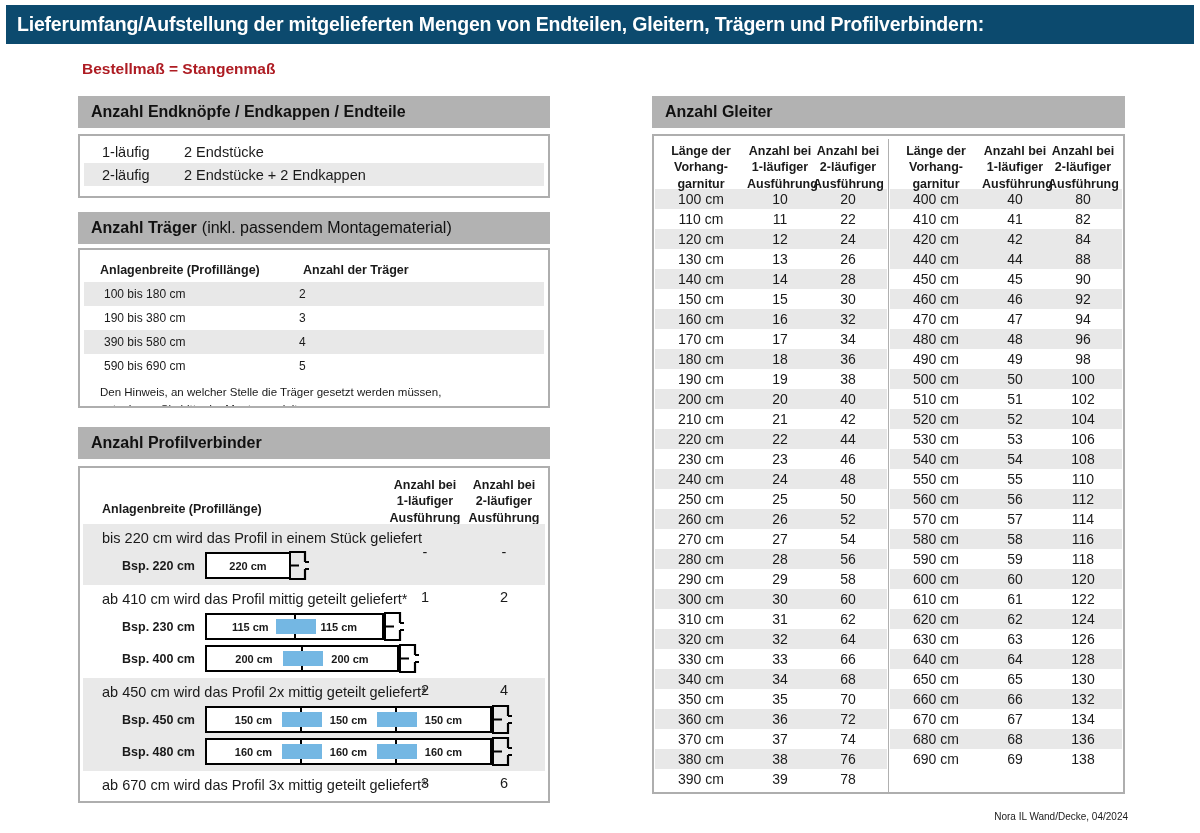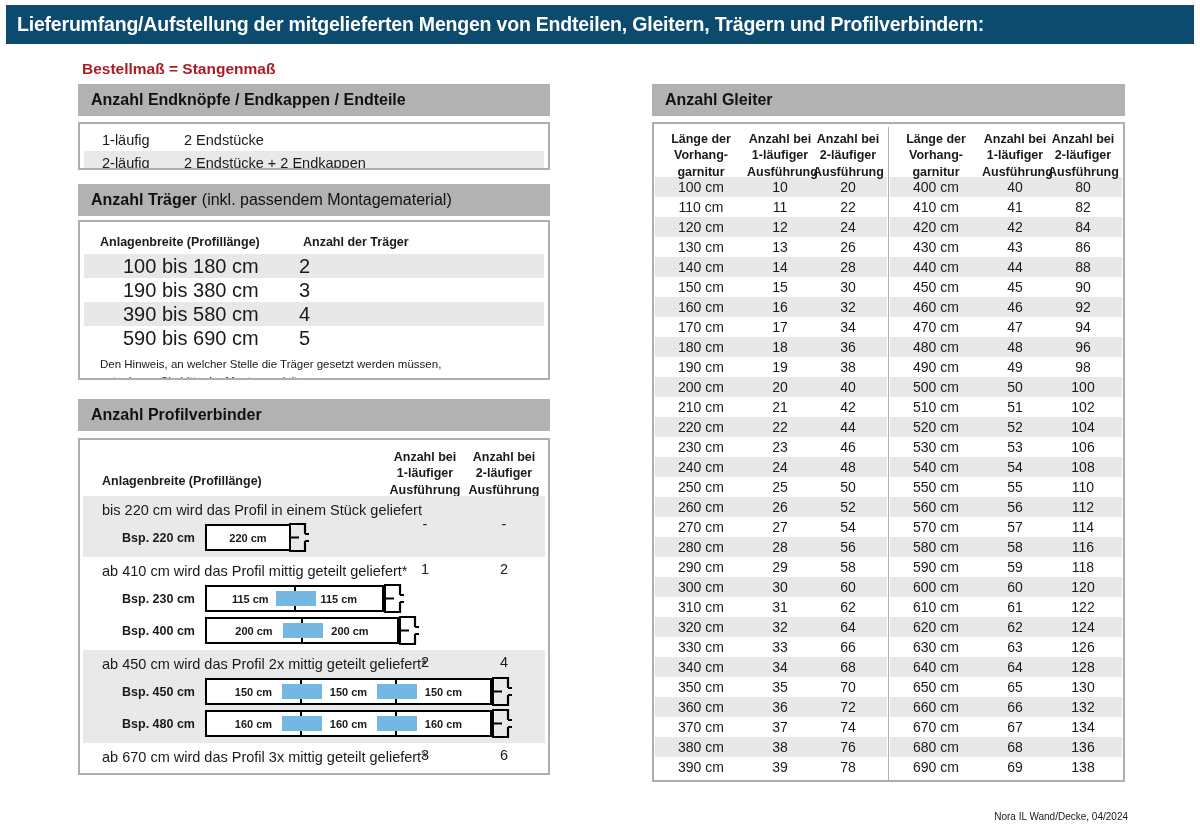--- a/index.html
+++ b/index.html
@@ -5,46 +5,46 @@
   * { margin:0; padding:0; box-sizing:border-box; }
   html,body { width:1200px; height:833px; background:#ffffff; font-family:"Liberation Sans", sans-serif; color:#1a1a1a; }
   #page { position:relative; width:1200px; height:833px; overflow:hidden; background:#fff; }
 
   
   .topbar { position:absolute; left:6px; right:6px; top:5px; height:39px; background:#0c4a6e; display:flex; align-items:center; }
   .topbar h1 { color:#fff; font-size:19.5px; font-weight:bold; padding-left:11px; letter-spacing:-0.2px; white-space:nowrap; }
 
   .subtitle { position:absolute; left:82px; top:60px; color:#ae1c23; font-weight:bold; font-size:15.5px; }
 
-  .col { position:absolute; top:84px; }
+  .col { position:absolute; top:96px; }
   .col-left  { left:78px;  width:472px; }
   .col-right { left:652px; width:473px; }
 
   .sec-head { background:#b2b2b2; height:32px; display:flex; align-items:center; padding-left:13px; font-size:16px; color:#111; }
   .sec-head .b { font-weight:bold; }
   .sec-head .r { font-weight:normal; margin-left:5px; }
 
   .box { background:#fff; border:2px solid #aeaeae; overflow:hidden; }
 
   
-  #t1-box { height:48px; margin-top:6px; padding-top:4px; }
+  #t1-box { height:64px; margin-top:6px; padding-top:4px; }
   .t1-row { display:flex; align-items:center; height:23px; margin:0 4px; font-size:14.5px; }
   .t1-row.shaded { background:#e9e9e9; }
   .t1-label { width:100px; padding-left:18px; }
   .t1-value { flex:1; }
 
   
   #t2-head { margin-top:14px; }
   #t2-box { height:160px; margin-top:4px; padding-top:8px; }
   .t2-grid { display:flex; align-items:center; }
   .t2-c1 { flex:1; padding-left:20px; }
   .t2-c2 { width:150px; }
   .t2-sp { width:95px; }
   .t2-header { height:24px; font-weight:bold; font-size:12.5px; }
-  .t2-row { height:24px; margin:0 4px; font-size:20px;padding-left:19px; }
+  .t2-row { height:24px; margin:0 4px; font-size:12px; }
   .t2-row.shaded { background:#e8e8e8; }
   .t2-note { font-size:11.5px; line-height:1.45; padding:6px 0 0 20px; max-width:420px; }
 
   
   #t3-head { margin-top:19px; }
   #t3-box { height:337px; margin-top:7px; position:relative; }
   .t3-header { position:relative; height:56px; }
   .t3-h1 { position:absolute; left:22px; bottom:8px; font-weight:bold; font-size:12.5px; }
   .t3-h2, .t3-h3 { position:absolute; top:9px; width:84px; text-align:center; font-weight:bold; font-size:12.5px; line-height:1.3; white-space:pre-line; }
   .t3-h2 { left:303px; } .t3-h3 { left:382px; }
@@ -436,25 +436,20 @@
           <div class="g-row">
             <div class="g-cell g-c0">410 cm</div>
             <div class="g-cell g-c1">41</div>
             <div class="g-cell g-c2">82</div>
           </div>
           <div class="g-row shaded">
             <div class="g-cell g-c0">420 cm</div>
             <div class="g-cell g-c1">42</div>
             <div class="g-cell g-c2">84</div>
           </div>
-          <div class="g-row">
-            <div class="g-cell g-c0">430 cm</div>
-            <div class="g-cell g-c1">43</div>
-            <div class="g-cell g-c2">86</div>
-          </div>
           <div class="g-row shaded">
             <div class="g-cell g-c0">440 cm</div>
             <div class="g-cell g-c1">44</div>
             <div class="g-cell g-c2">88</div>
           </div>
           <div class="g-row">
             <div class="g-cell g-c0">450 cm</div>
             <div class="g-cell g-c1">45</div>
             <div class="g-cell g-c2">90</div>
           </div>

